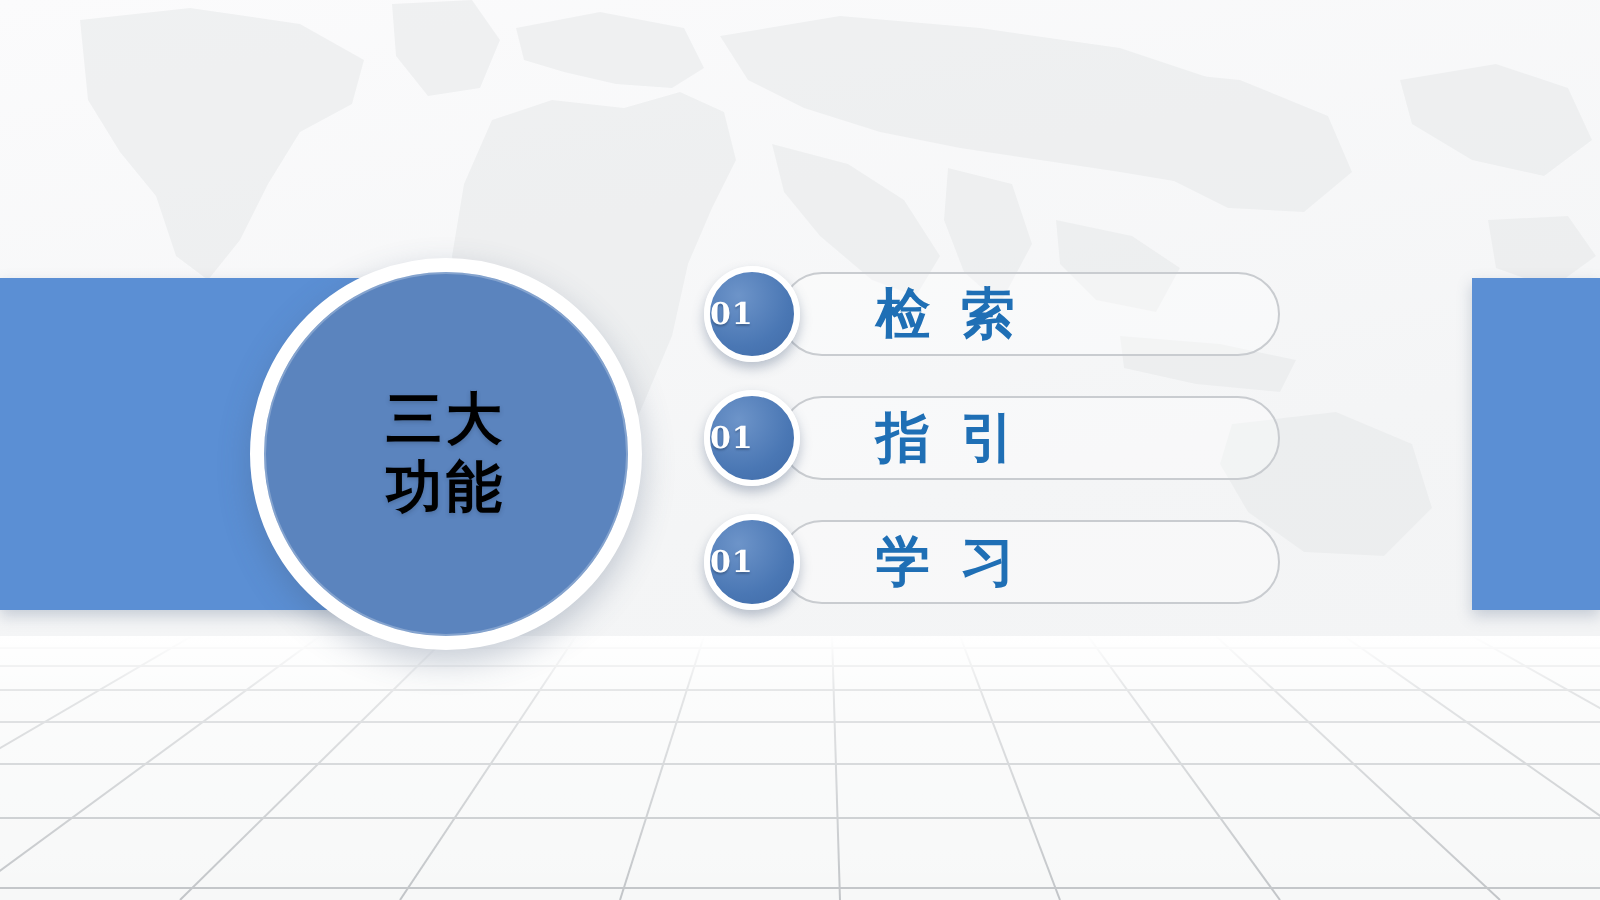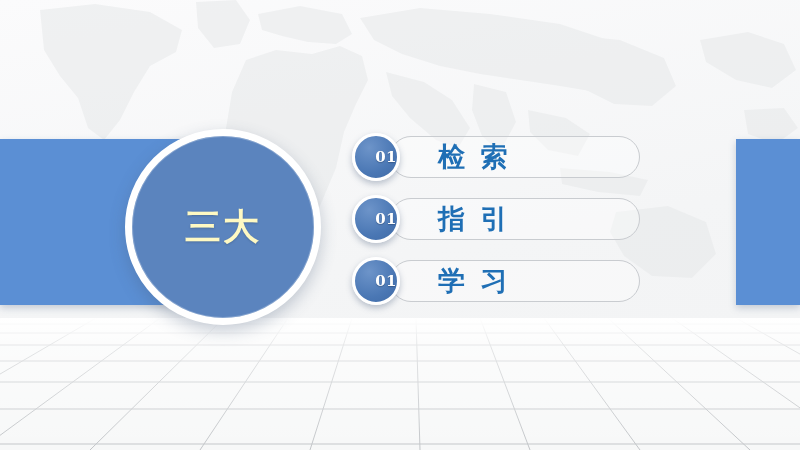--- a/index.html
+++ b/index.html
@@ -63,24 +63,24 @@
     border: 7px solid #ffffff;
     box-sizing: border-box;
     box-shadow: 0 6px 16px rgba(70,90,120,0.30),
                 inset 0 0 0 1px rgba(255,255,255,0.25);
     display: flex;
     flex-direction: column;
     align-items: center;
     justify-content: center;
   }
   .hero-line {
-    color: #fef9c3;
+    color: #000000;
     font-family: "DejaVu Serif", "Liberation Serif", serif;
     font-weight: bold;
-    font-size: 36px;
+    font-size: 28px;
     line-height: 1.22;
     letter-spacing: 2px;
     text-shadow: 0 1px 2px rgba(40,60,90,0.30);
     white-space: nowrap;
   }
 
   
   .list {
     position: absolute;
     left: 352px;
@@ -111,21 +111,21 @@
     top: 0;
     width: 48px;
     height: 48px;
     border-radius: 50%;
     background: radial-gradient(circle at 34% 28%, #6d94c9 0%, #4a77b4 62%, #3f6aa6 100%);
     border: 3px solid #ffffff;
     box-sizing: border-box;
     box-shadow: 0 3px 6px rgba(70,90,120,0.35);
     display: flex;
     align-items: center;
-    justify-content: flex-end;
+    justify-content: flex-start;
   }
   .badge-num {
     color: #ffffff;
     font-family: "DejaVu Serif", "Liberation Serif", serif;
     font-weight: bold;
     font-size: 15px;
     letter-spacing: 0.5px;
     text-shadow: 0 1px 1px rgba(35,60,95,0.45);
   }
 
@@ -214,20 +214,21 @@
       </g>
       <rect x="0" y="0" width="800" height="132" fill="url(#floorfade)"></rect>
     </svg>
   </div>
 
   <div class="bar bar-left"></div>
   <div class="bar bar-right"></div>
 
   <div class="hero-circle">
     <div class="hero-line">三大</div>
+    <div class="hero-line">功能</div>
   </div>
 
   <div class="list">
 
     <div class="row">
       <div class="pill"></div>
       <div class="badge">
         <span class="badge-num">01</span>
       </div>
       <div class="row-label">检 索</div>

